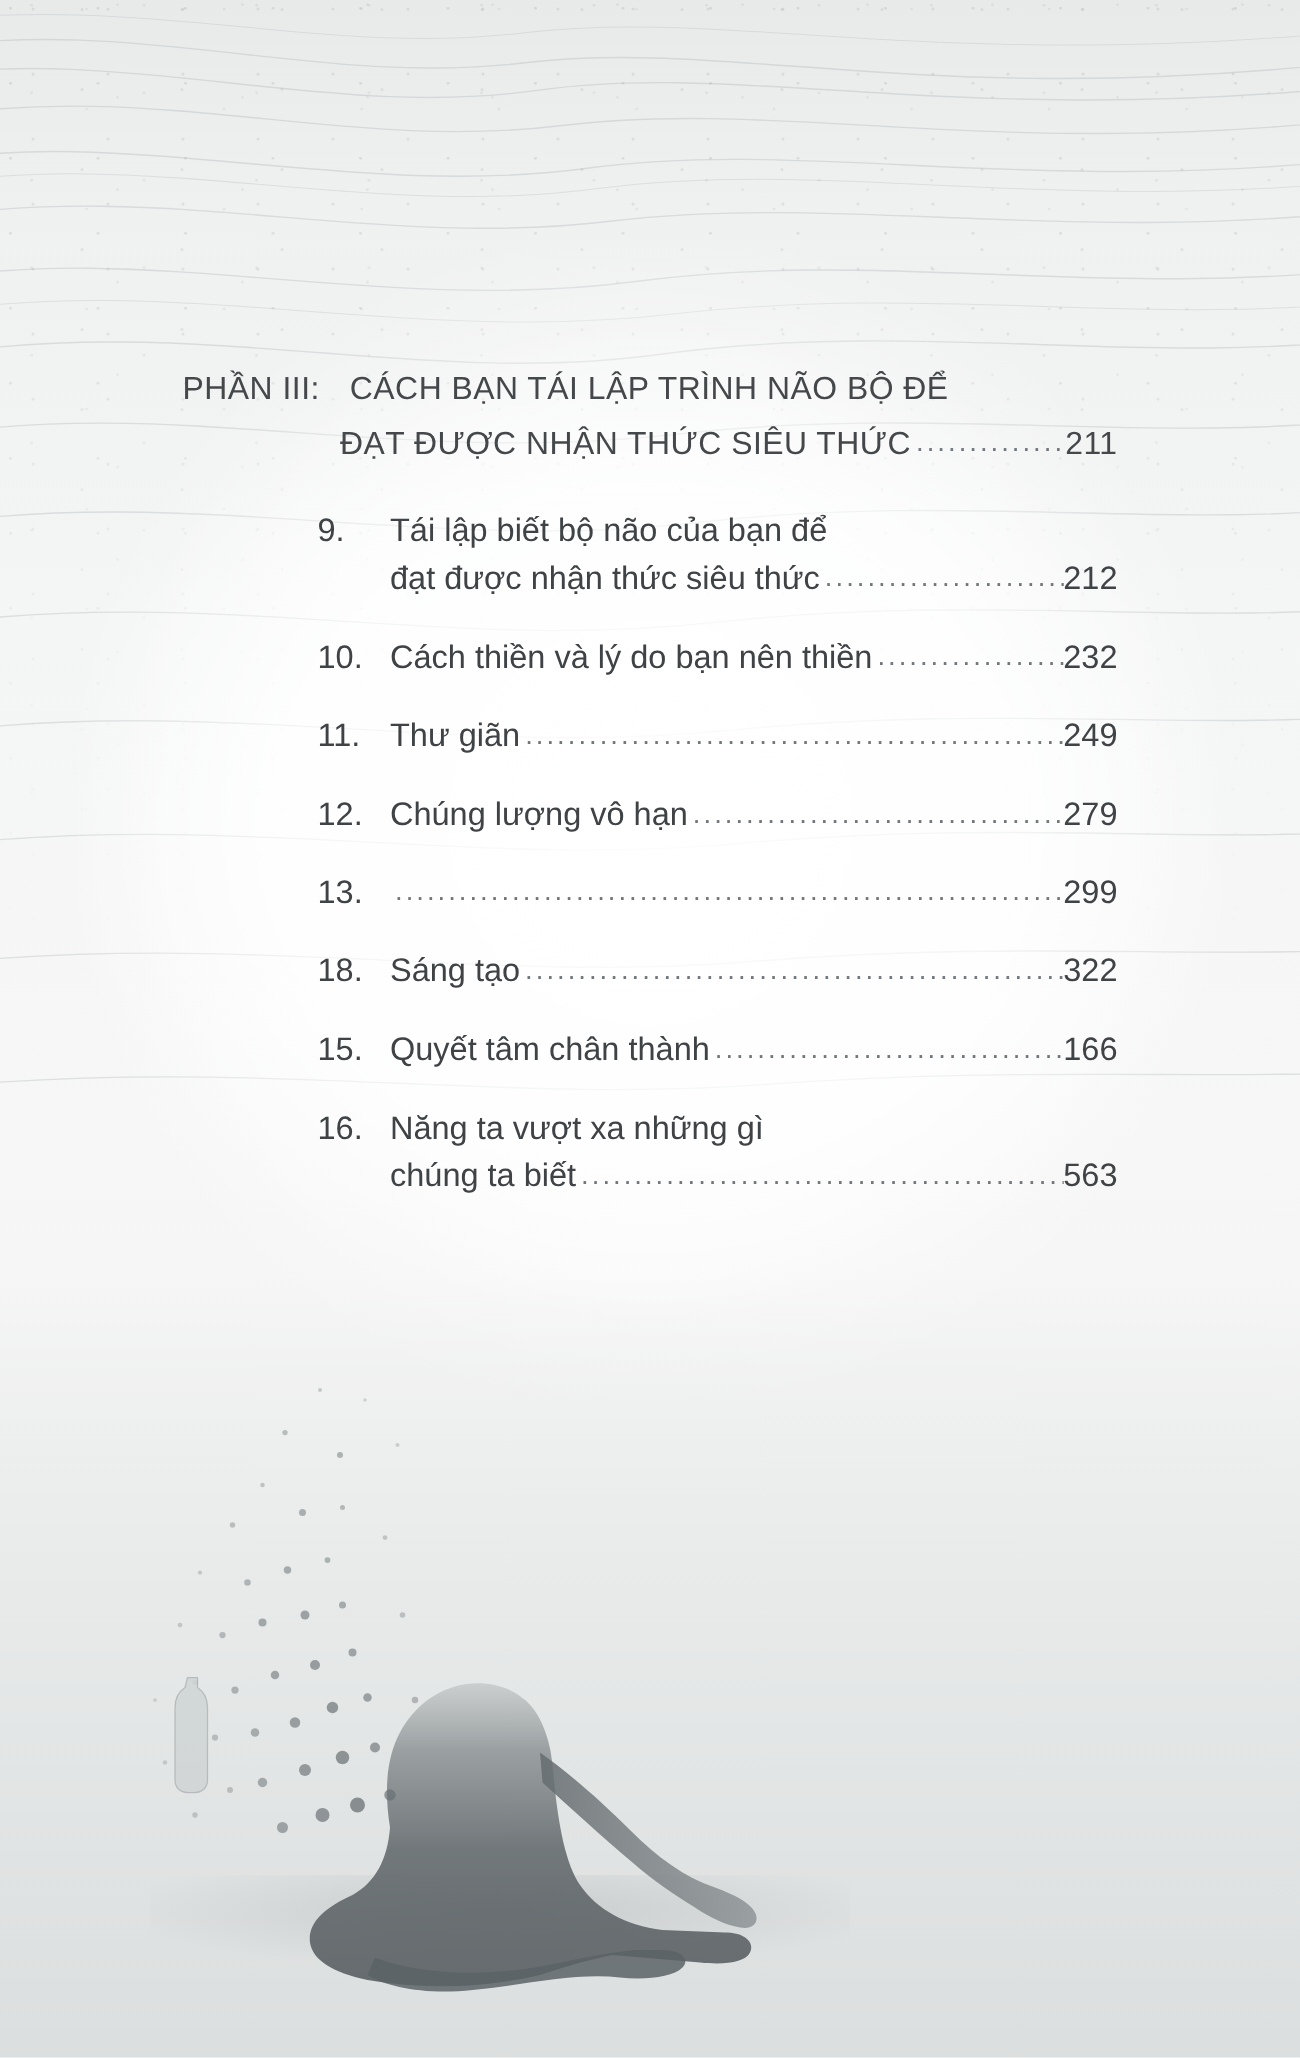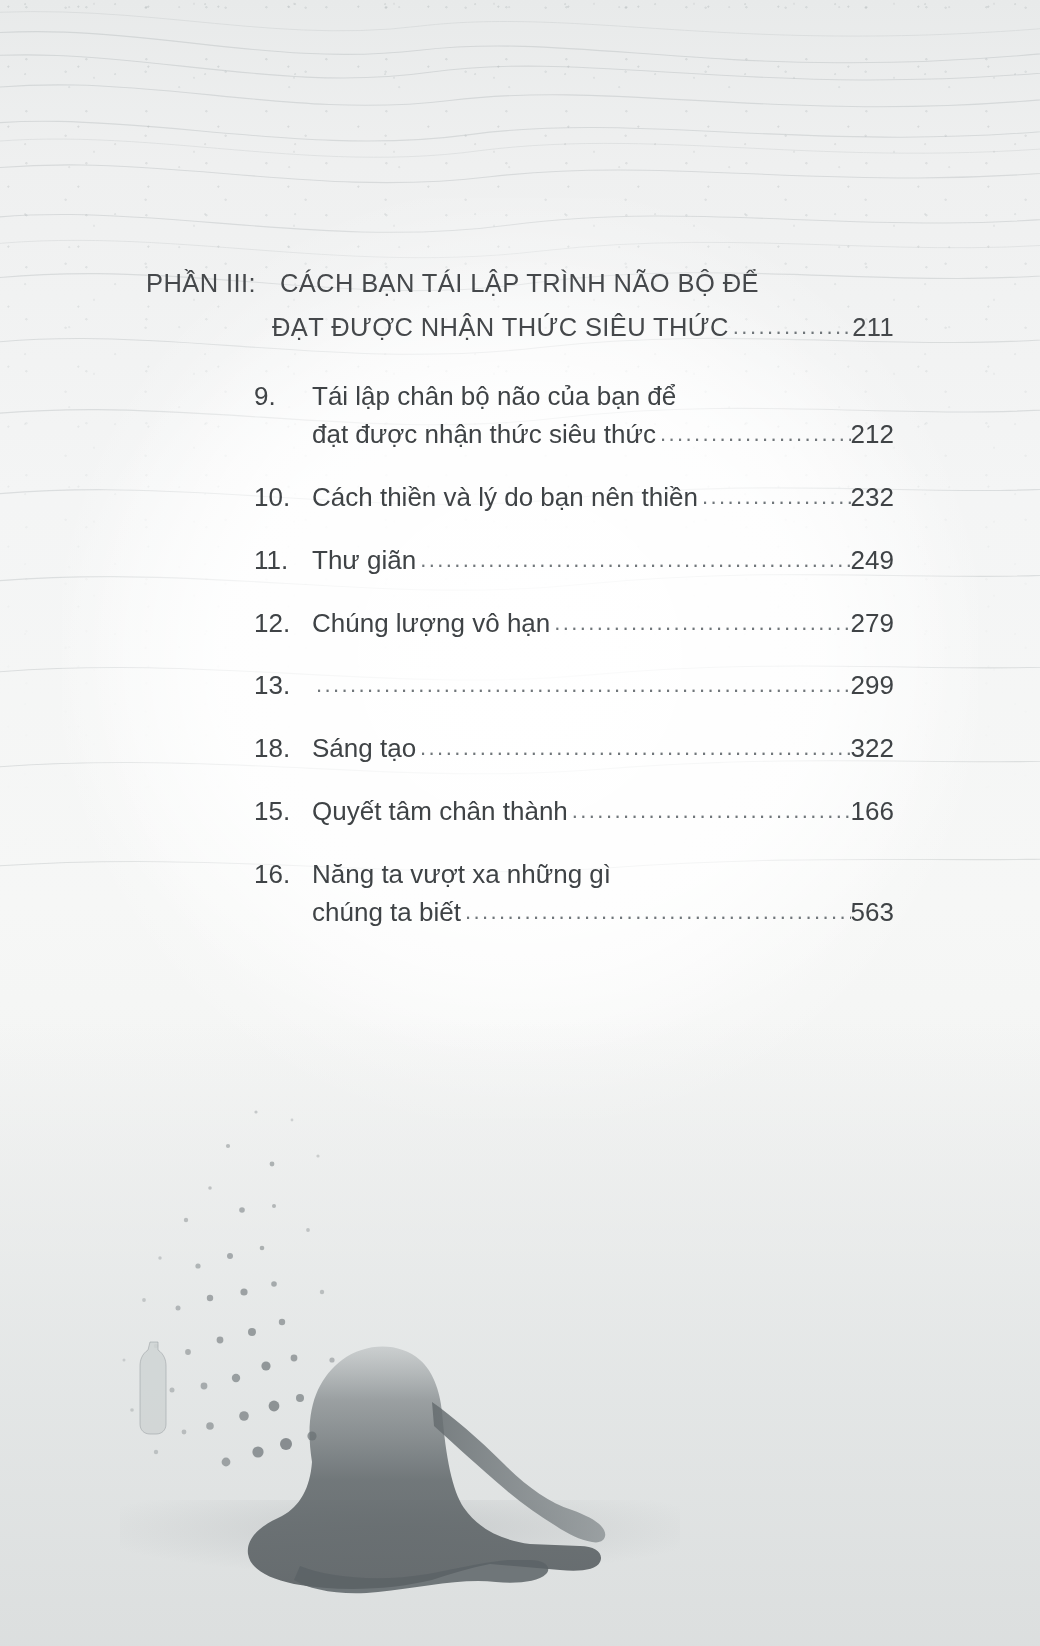--- a/index.html
+++ b/index.html
@@ -85,20 +85,21 @@
   .part {
     font-size: 25.5px;
     letter-spacing: 0.4px;
     color: #45484b;
     line-height: 1.72;
     text-transform: uppercase;
   }
   .part-row1 {
     display: flex;
     gap: 24px;
+    margin-top: 28px;
   }
   .part-label { white-space: nowrap; }
   .part-row2 {
     display: flex;
     align-items: baseline;
     margin-left: 126px;
     white-space: nowrap;
   }
   .part-row2 .dots { flex: 1 1 auto; }
   .part-row2 .pg { padding-left: 4px; }
@@ -211,21 +212,21 @@
         <span class="dots">........................................................................................................................................................................................................</span>
         <span class="pg">211</span>
       </div>
     </div>
 
     <div class="entries">
 
       <div class="entry">
         <div class="line">
           <span class="num">9.</span>
-          <span class="title">Tái lập chân bộ não của bạn để</span>
+          <span class="title">Tái lập biết bộ não của bạn để</span>
         </div>
         <div class="line2">
           <span class="title">đạt được nhận thức siêu thức</span>
           <span class="dots">........................................................................................................................................................................................................</span>
           <span class="pg">212</span>
         </div>
       </div>
 
       <div class="entry">
         <div class="line">

